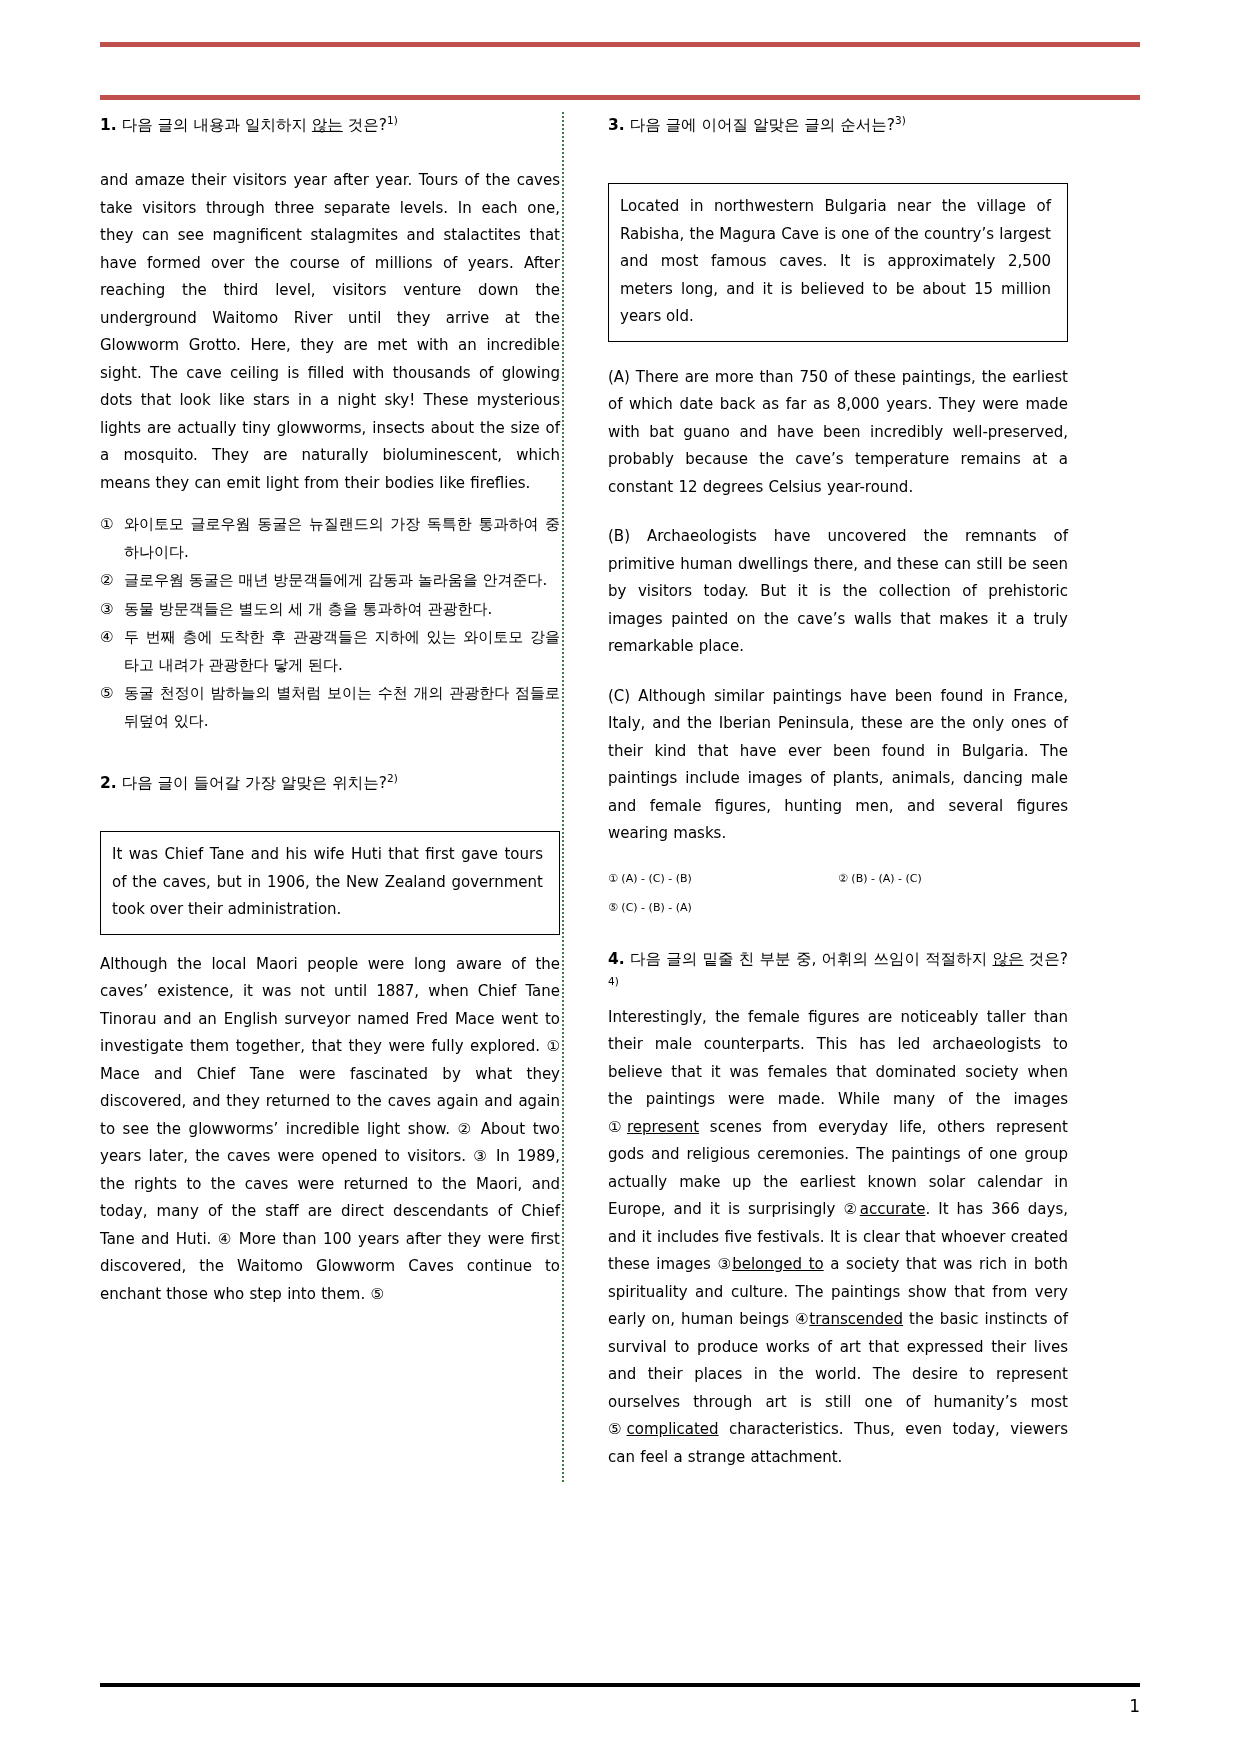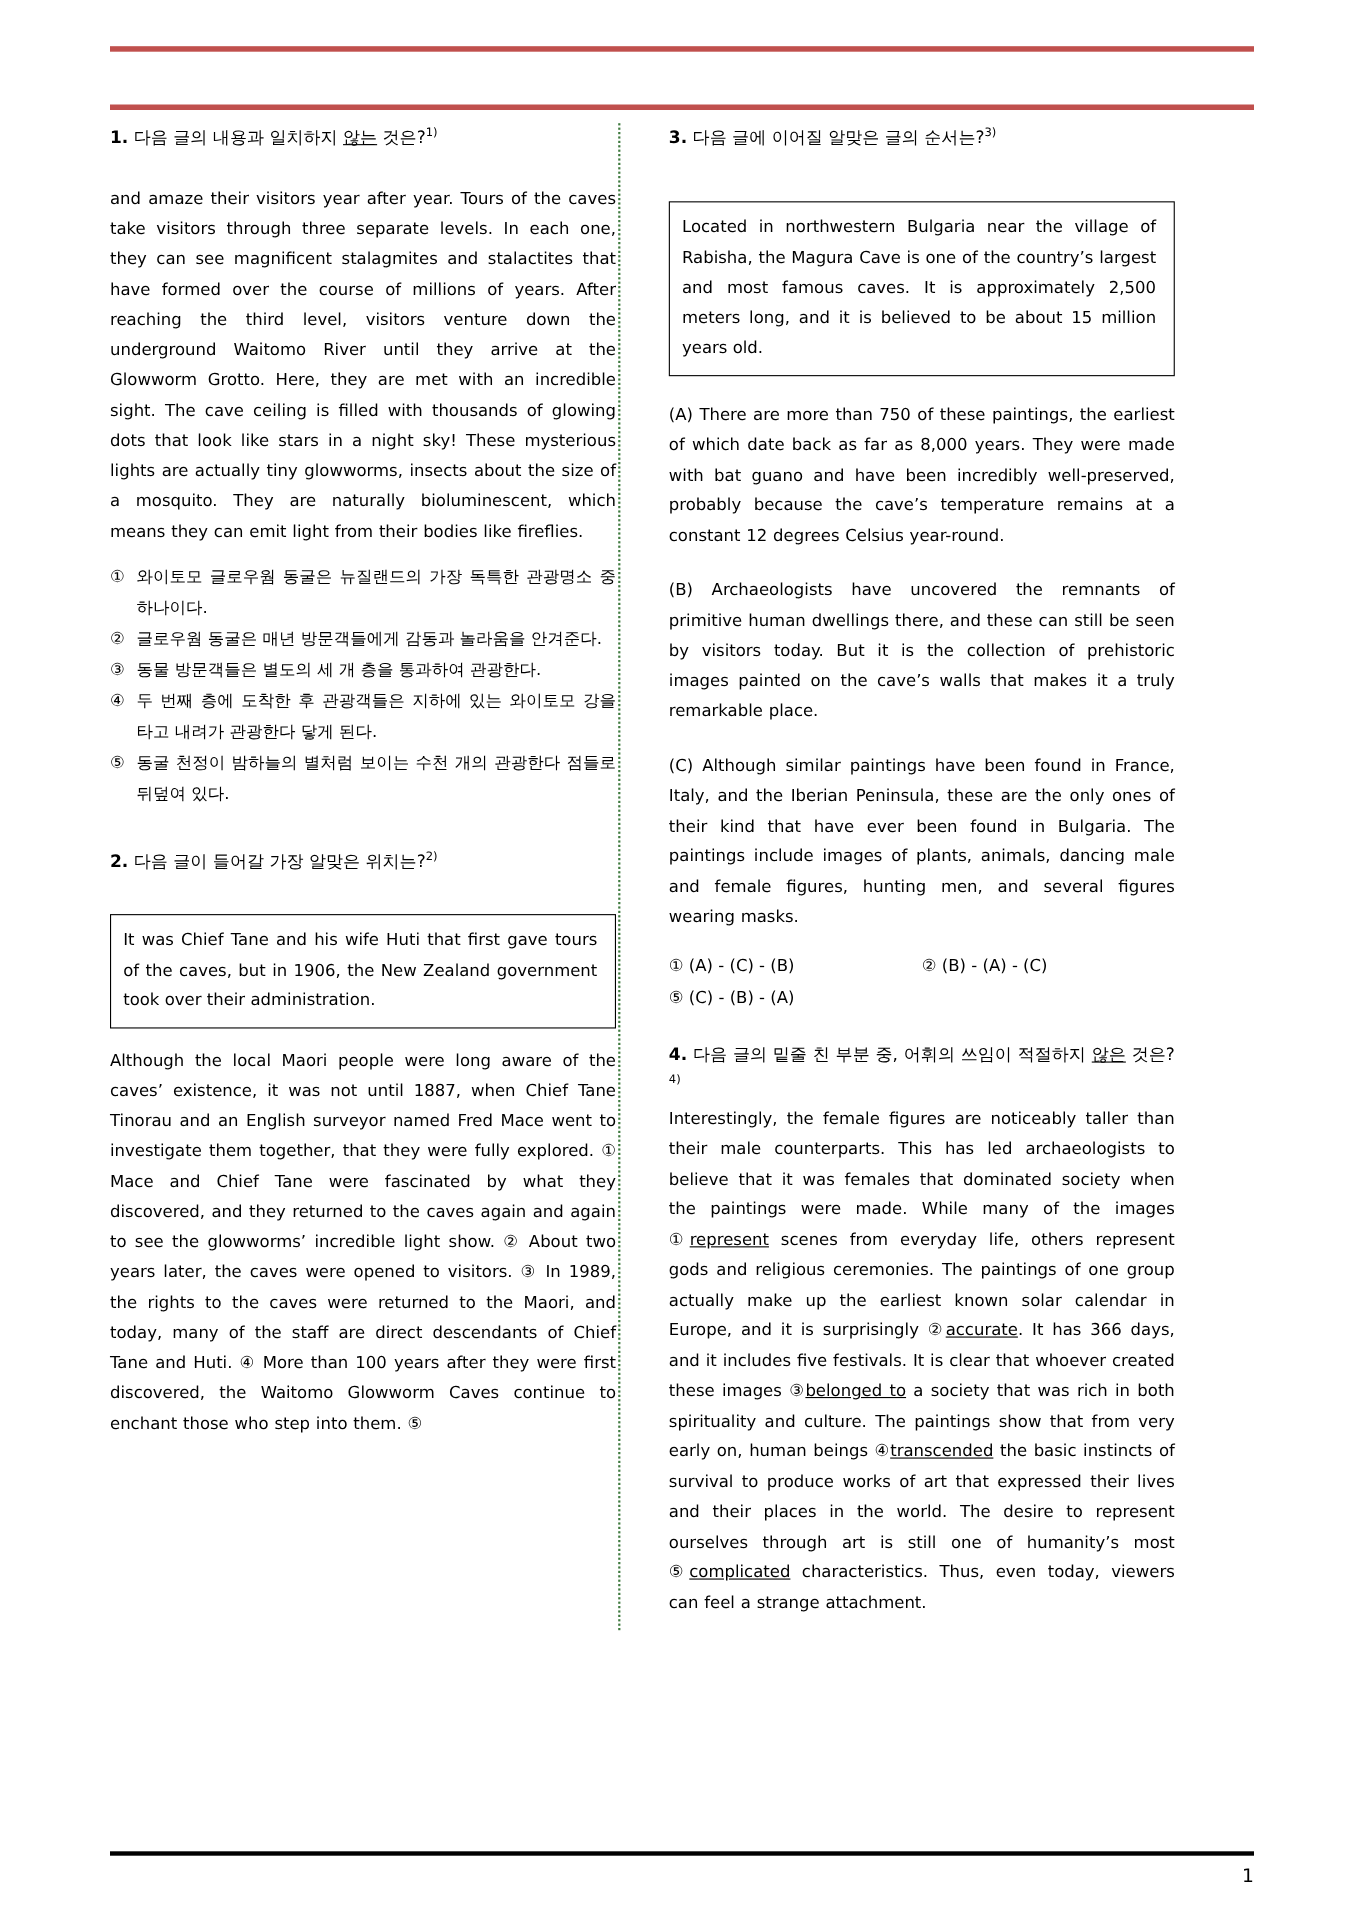--- a/index.html
+++ b/index.html
@@ -126,21 +126,21 @@
     text-align: left;
   }
   ul.choices li .ctext {
     flex: 1 1 auto;
     text-align: justify;
   }
 
   
   .order-choices {
     margin-top: 16px;
-    font-size: 15px;
+    font-size: 11px;
     line-height: 29px;
   }
   .order-row {
     display: flex;
   }
   .order-row .oc {
     width: 50%;
     white-space: nowrap;
   }
 
@@ -183,21 +183,21 @@
     <div>
       <p class="q-head"><span class="qnum">1.</span> <span>다음 글의 내용과 일치하지 </span><u>않는</u><span> 것은?</span><sup class="fn">1)</sup></p>
 
       <div class="gap-md"></div>
 
       <p class="passage">and amaze their visitors year after year. Tours of the caves take visitors through three separate levels. In each one, they can see magnificent stalagmites and stalactites that have formed over the course of millions of years. After reaching the third level, visitors venture down the underground Waitomo River until they arrive at the Glowworm Grotto. Here, they are met with an incredible sight. The cave ceiling is filled with thousands of glowing dots that look like stars in a night sky! These mysterious lights are actually tiny glowworms, insects about the size of a mosquito. They are naturally bioluminescent, which means they can emit light from their bodies like fireflies.</p>
 
       <ul class="choices">
         <li>
             <span class="marker">①</span>
-            <span class="ctext">와이토모 글로우웜 동굴은 뉴질랜드의 가장 독특한 관광명소 중 하나이다.</span>
+            <span class="ctext">와이토모 글로우웜 동굴은 뉴질랜드의 가장 독특한 통과하여 중 하나이다.</span>
           </li>
         <li>
             <span class="marker">②</span>
             <span class="ctext">글로우웜 동굴은 매년 방문객들에게 감동과 놀라움을 안겨준다.</span>
           </li>
         <li>
             <span class="marker">③</span>
             <span class="ctext">동물 방문객들은 별도의 세 개 층을 통과하여 관광한다.</span>
           </li>
         <li>

